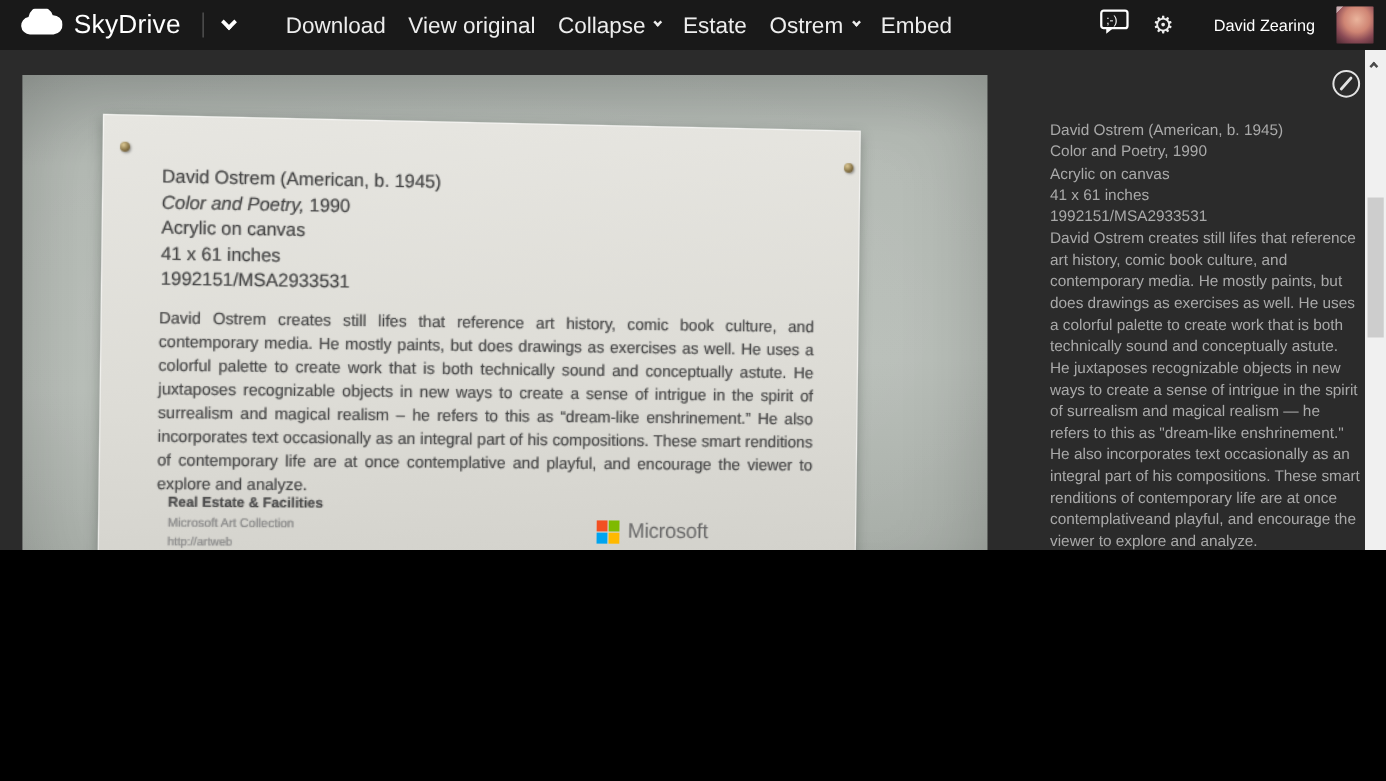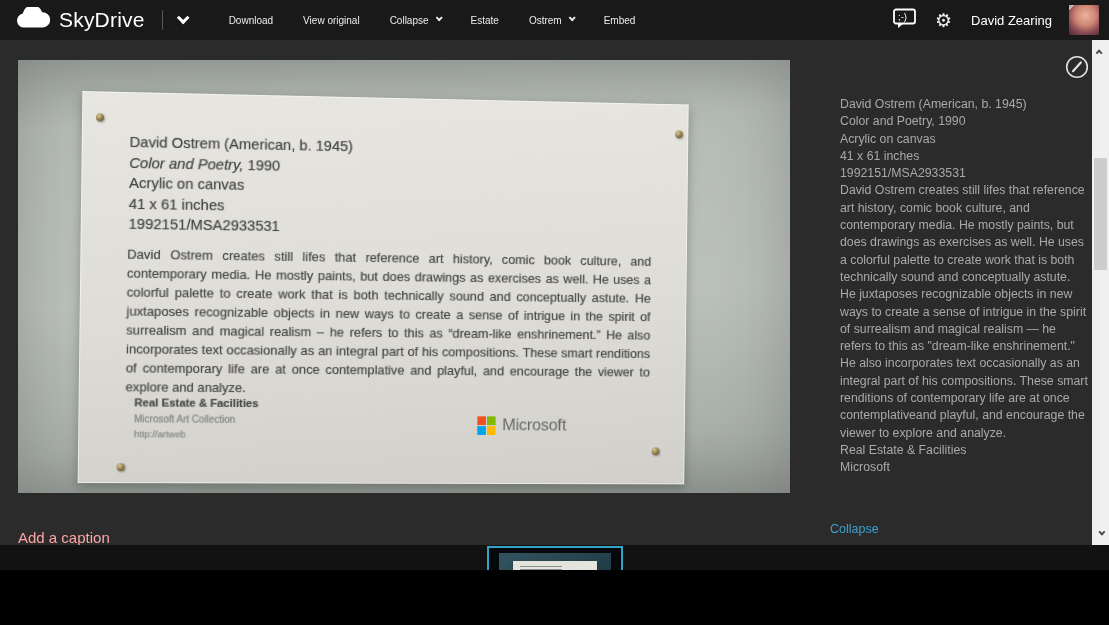--- a/index.html
+++ b/index.html
@@ -1,33 +1,33 @@
 <!DOCTYPE html>
 <html><head>
 <meta charset="utf-8">
 <style>
   * { margin:0; padding:0; box-sizing:border-box; }
   html,body { background:#000; }
   body { font-family:"Liberation Sans", sans-serif; }
-  #app { position:relative; width:1109px; height:570px; overflow:hidden; background:#2b2b2b; }
+  #app { position:relative; width:1109px; height:440px; overflow:hidden; background:#2b2b2b; }
 
   
   .topbar { position:absolute; top:0; left:0; width:1109px; height:40px; background:#191919;
             display:flex; align-items:center; padding:0 10px 0 16px; color:#fff; }
   .brand { display:flex; align-items:center; gap:9px; }
   .brand-title { font-size:21px; font-weight:300; letter-spacing:.2px; color:#fff; }
   .brand-sep { width:1px; height:20px; background:#5a5a5a; margin:0 6px 0 8px; }
   .chev { display:inline-block; width:7px; height:7px; border-right:2px solid currentColor;
           border-bottom:2px solid currentColor; transform:rotate(45deg) translateY(-1px); }
   .chev-big { width:9px; height:9px; border-width:3px; margin-top:-4px; color:#fff; }
-  .menu { display:flex; align-items:center; gap:30px; margin-left:42px; font-size:10px; color:#ededed; }
+  .menu { display:flex; align-items:center; gap:18px; margin-left:42px; font-size:18px; color:#ededed; }
   .menu-item { display:flex; align-items:center; gap:7px; cursor:pointer; white-space:nowrap; }
   .menu-item .chev { width:5px; height:5px; border-width:2px; margin-top:-3px; }
   .top-right { margin-left:auto; display:flex; align-items:center; gap:17px; }
-  .user-name { font-size:13px; color:#fff; margin-left:2px; }
+  .user-name { font-size:13px; color:#fff; margin-left:15px; }
   .avatar { width:30px; height:30px; border-radius:1px;
             background:
               linear-gradient(135deg, rgba(255,255,255,.55) 0 4px, rgba(255,255,255,0) 4px),
               radial-gradient(circle at 55% 35%, #eab49c 0%, #cf8574 40%, #8a4a55 68%, #45262f 100%); }
   .gear { font-size:19px; line-height:1; color:#ededed; font-family:"DejaVu Sans", sans-serif; }
 
   
   .stage { position:absolute; top:40px; left:0; width:1109px; height:505px; background:#2b2b2b; }
 
   

